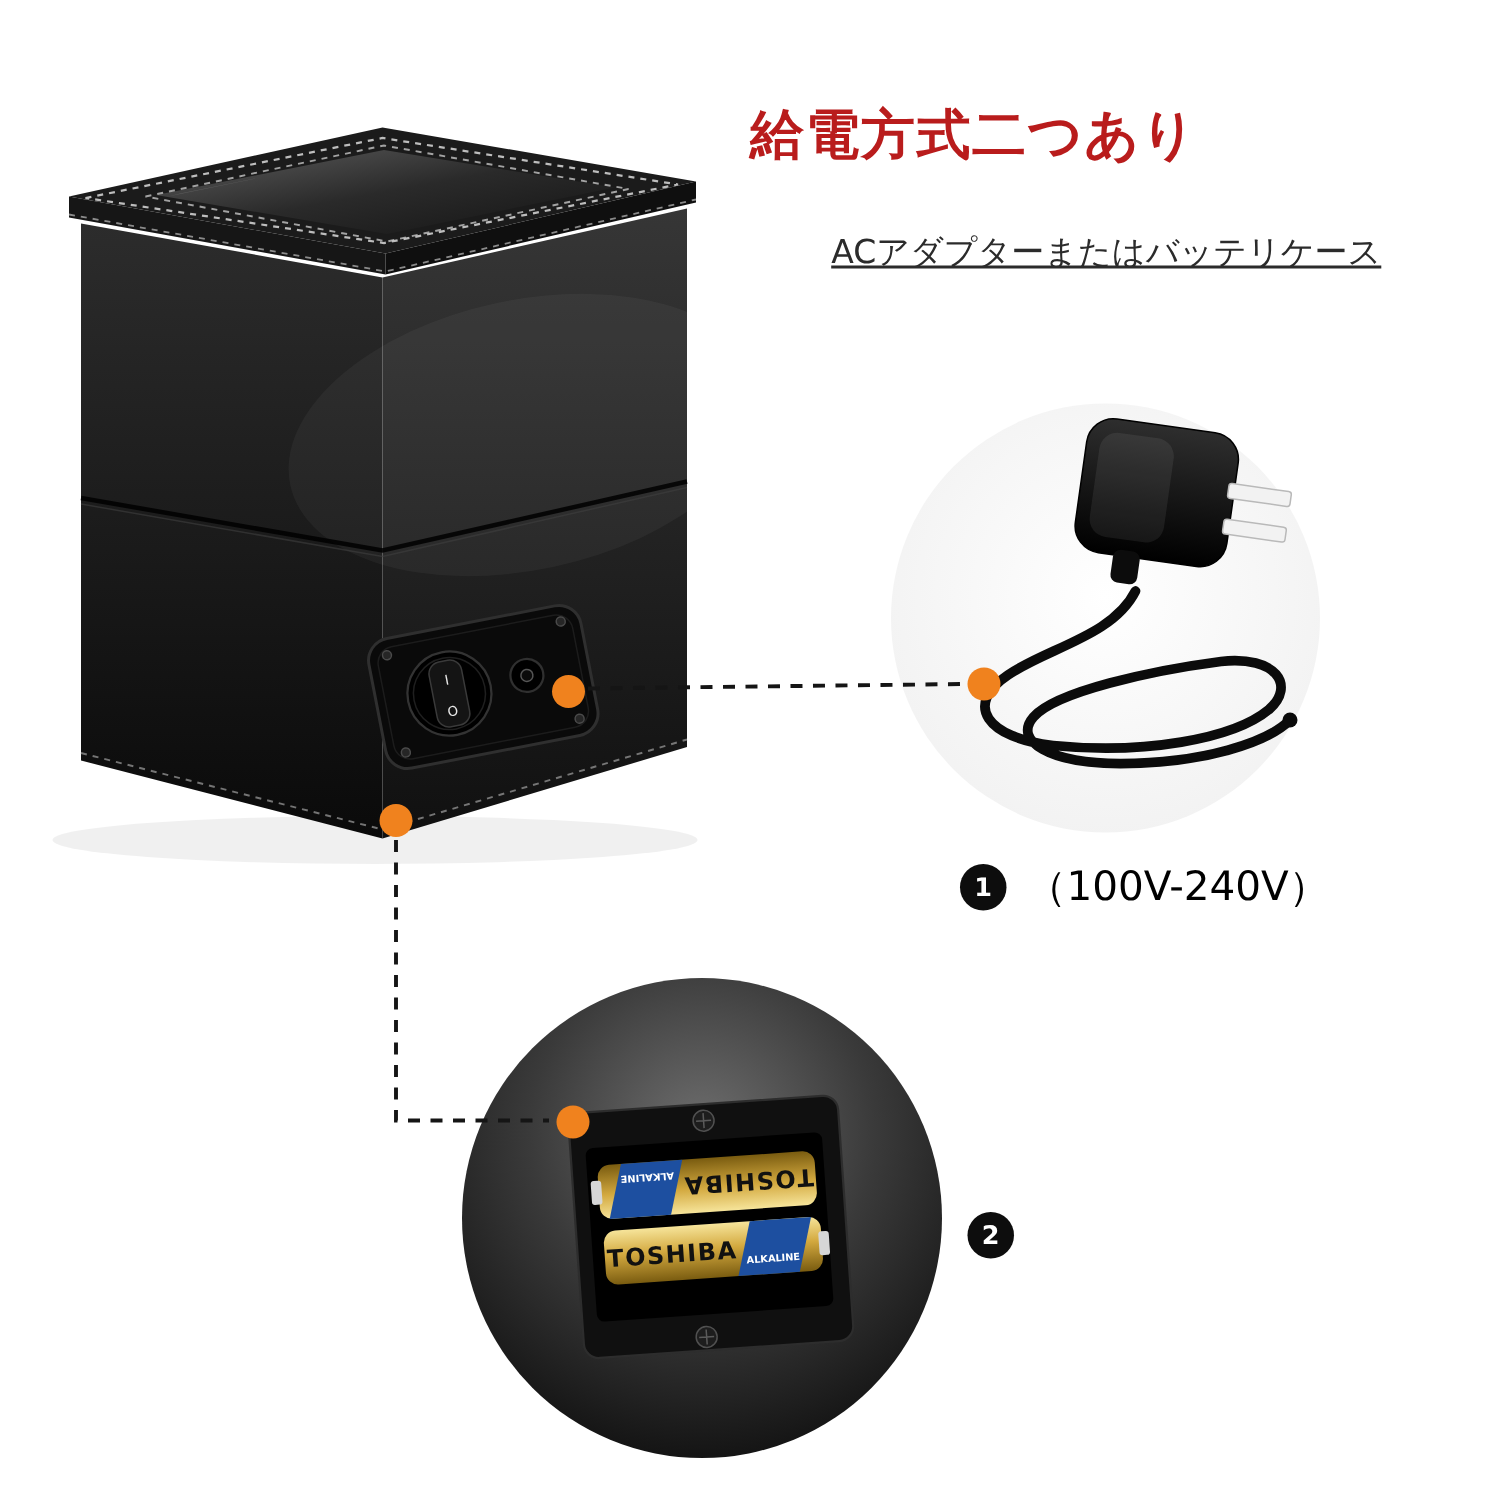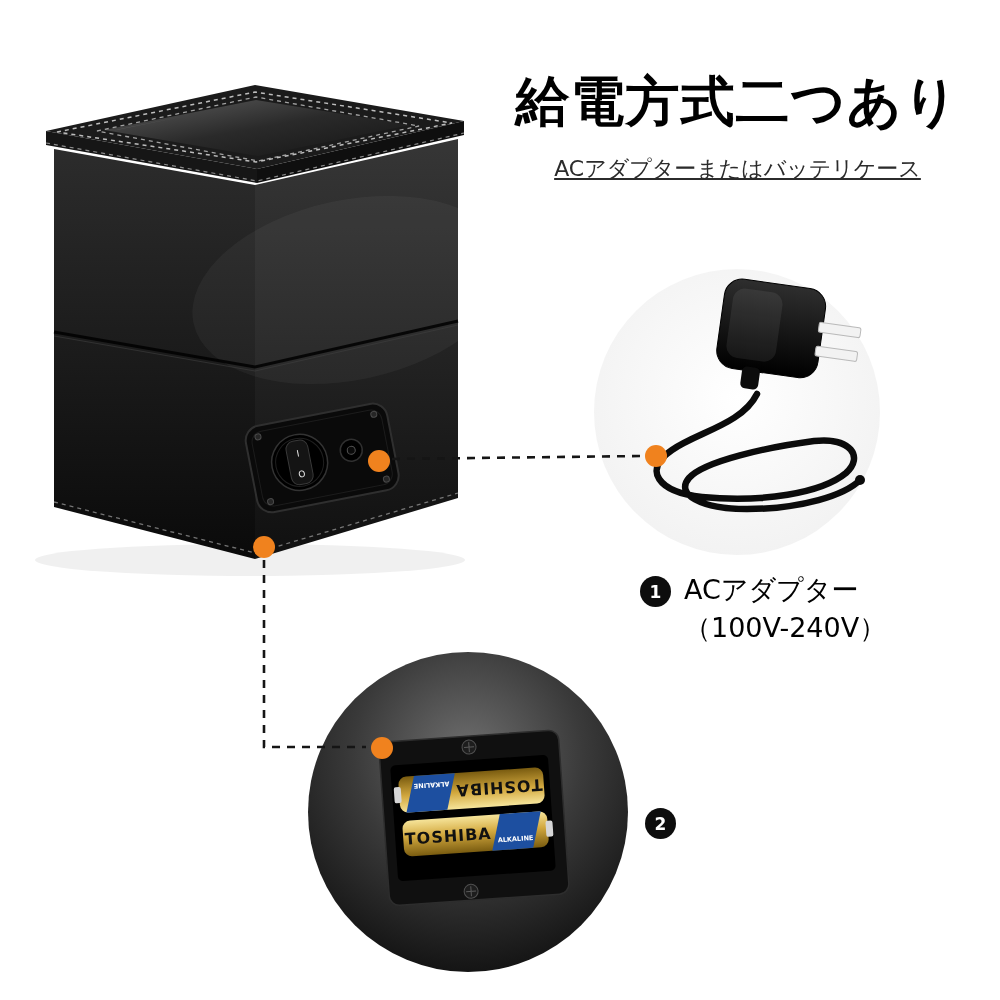--- a/index.html
+++ b/index.html
@@ -2,22 +2,22 @@
 <html><head>
 <meta charset="utf-8">
 <style>
   html, body { margin: 0; padding: 0; background: #ffffff; }
   body { width: 1000px; height: 1000px; font-family: "DejaVu Sans", "Liberation Sans", sans-serif; }
   .stage { position: relative; width: 1000px; height: 1000px; overflow: hidden; background: #ffffff; }
   .scene-svg { position: absolute; left: 0; top: 0; width: 1000px; height: 1000px; }
 
   .title {
     position: absolute; left: 500px; top: 66px; width: 475px;
-    text-align: center; font-size: 54px; font-weight: 600;
-    color: #000000; letter-spacing: 1px;
+    text-align: left; font-size: 36px; font-weight: 600;
+    color: #b91c1c; letter-spacing: 1px;
   }
   .subtitle {
     position: absolute; left: 500px; top: 152px; width: 475px;
     text-align: center; font-size: 22px; font-weight: 500;
     color: #2b2b2b; line-height: 1.5; text-decoration: underline;
   }
   .callout { position: absolute; display: flex; align-items: flex-start; gap: 13px; }
   .callout-1 { left: 640px; top: 572px; }
   .callout-2 { left: 645px; top: 804px; }
   .badge {
@@ -160,21 +160,20 @@
 
   <div class="title">給電方式二つあり</div>
 
   <div class="subtitle">
     <div>ACアダプターまたはバッテリケース</div>
   </div>
 
   <div class="callout callout-1">
     <div class="badge">1</div>
     <div class="callout-text">
-      <div class="line1">ACアダプター</div>
       <div class="line2">（100V-240V）</div>
     </div>
   </div>
 
   <div class="callout callout-2">
     <div class="badge">2</div>
     <div class="callout-text">
     </div>
   </div>
 

